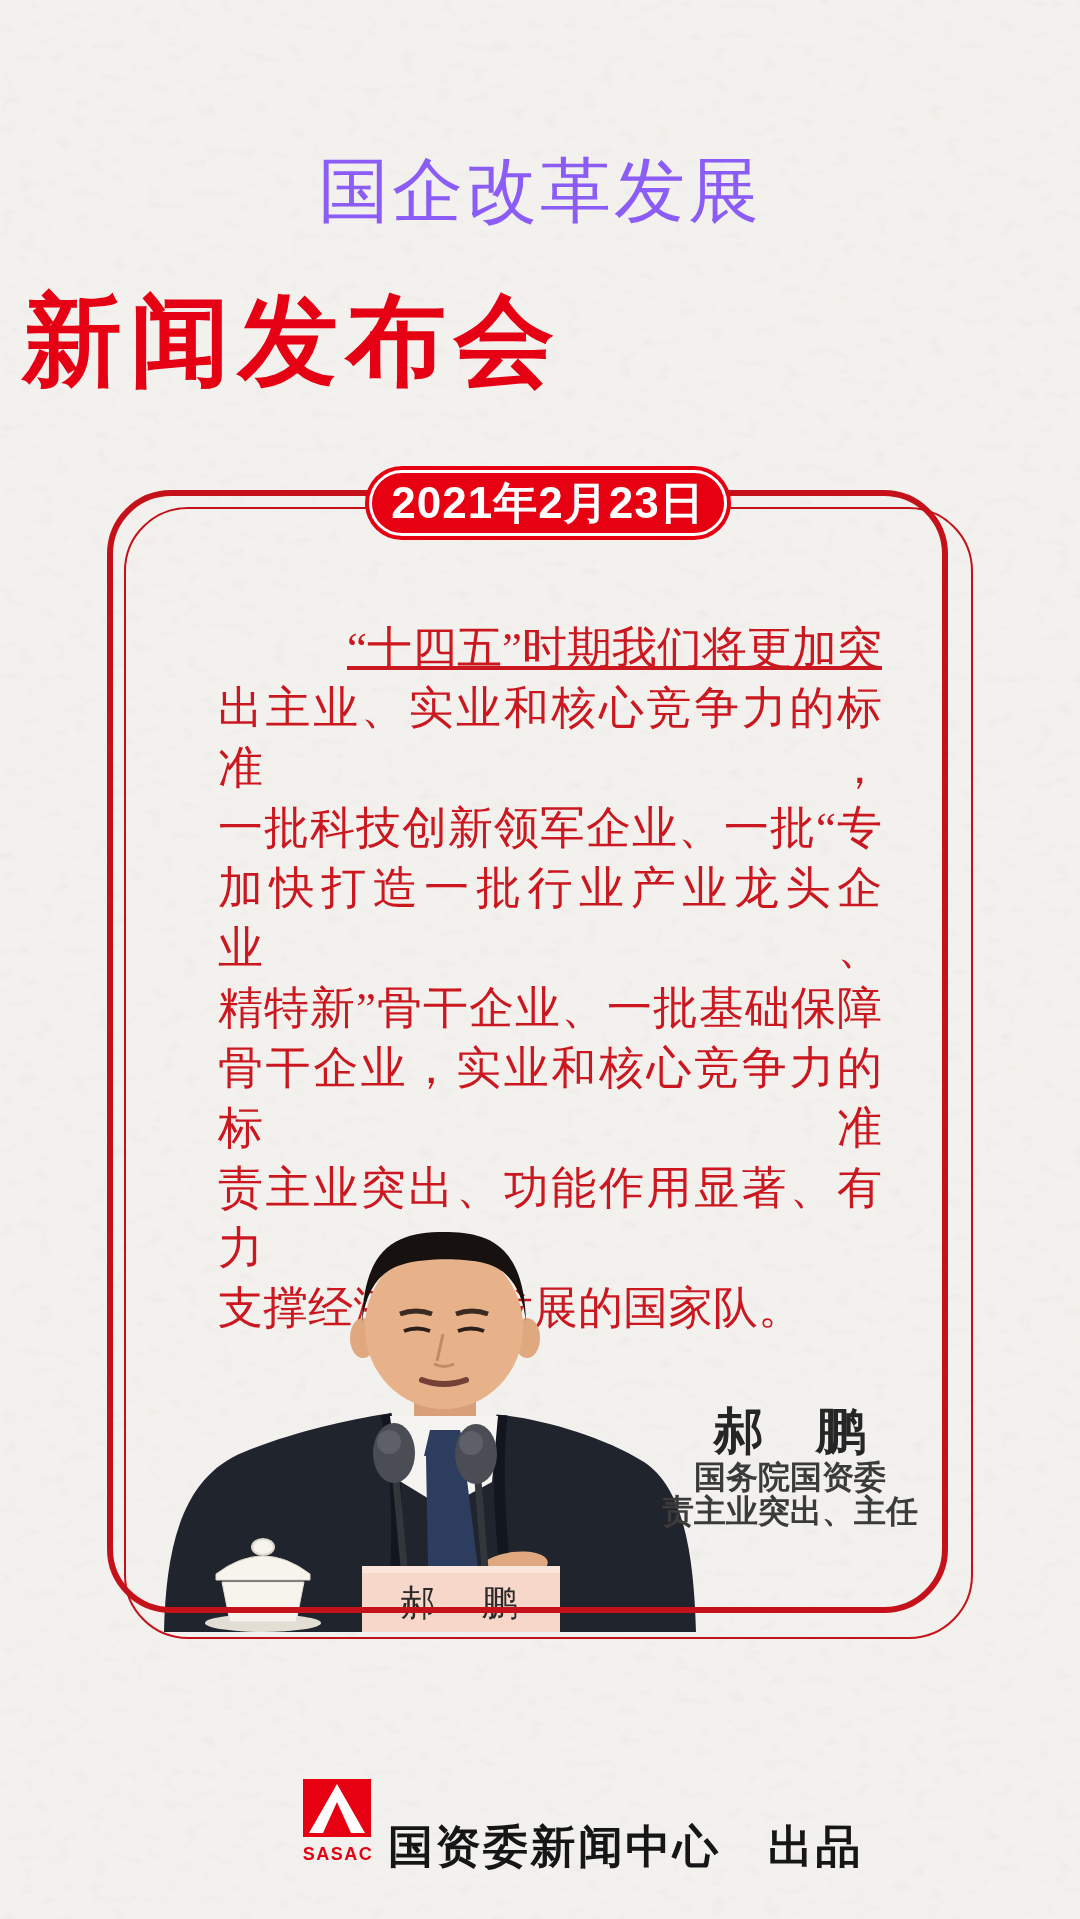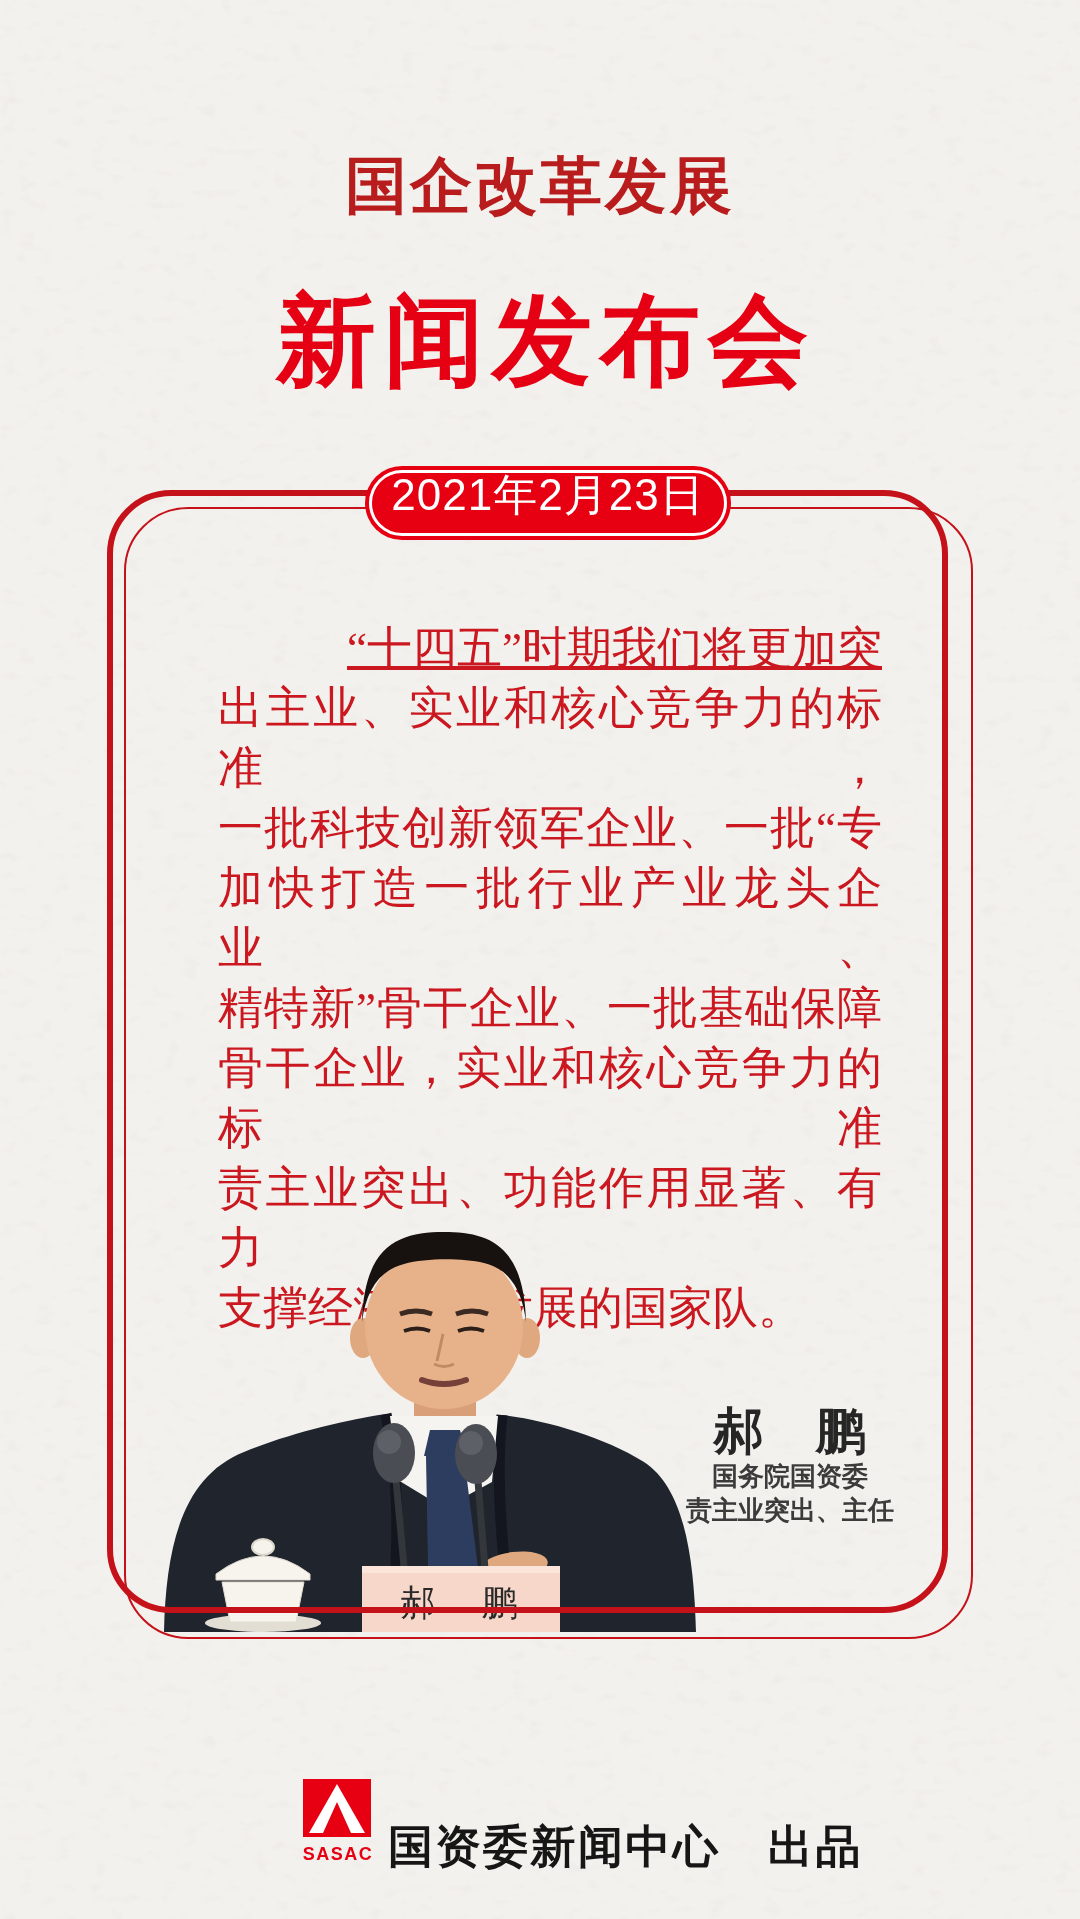--- a/index.html
+++ b/index.html
@@ -6,44 +6,44 @@
   html,body { background:#e8e6e2; }
   .canvas {
     position:relative; width:1080px; height:1919px; margin:0 auto;
     background:#f3f1ed; overflow:hidden;
     font-family:"Liberation Sans","DejaVu Sans",sans-serif;
   }
   .texture { position:absolute; left:0; top:0; z-index:0; }
 
   .title-line1 {
     position:absolute; left:0; right:0; top:150px; z-index:1;
-    text-align:center; font-size:62px; font-weight:700; line-height:1.15;
-    color:#b91c1c; letter-spacing:3px;
+    text-align:center; font-size:71px; font-weight:400; line-height:1.15;
+    color:#8b5cf6; letter-spacing:3px;
   }
   .title-line2 {
     position:absolute; left:0; right:0; top:282px; z-index:1;
-    text-align:center; font-size:100px; font-weight:700; line-height:1.2;
+    font-size:100px; font-weight:700; line-height:1.2;
     font-family:"Liberation Serif","DejaVu Serif",serif;
-    color:#e50113; letter-spacing:8px; padding-left:12px;
+    color:#e50113; letter-spacing:8px; padding-left:22px;
   }
 
   .frame-outer {
     position:absolute; left:107px; top:490px; width:841px; height:1123px;
     border:6px solid #c5121a; border-radius:64px; z-index:3; pointer-events:none;
   }
   .frame-inner {
     position:absolute; left:124px; top:507px; width:849px; height:1132px;
     border:2px solid #c5121a; border-radius:64px; z-index:3; pointer-events:none;
   }
 
   .date-badge {
     position:absolute; left:365px; top:466px; width:366px; height:74px; z-index:4;
     background:#e60012; border-radius:37px;
-    display:flex; align-items:flex-start; justify-content:center;
-    color:#ffffff; font-size:44px; font-weight:400; letter-spacing:1px;
+    display:flex; align-items:center; justify-content:center;
+    color:#ffffff; font-size:44px; font-weight:700; letter-spacing:1px;
   }
   .badge-ring {
     position:absolute; inset:4px; border:3px solid #ffffff; border-radius:33px;
   }
   .badge-text { position:relative; }
 
   .quote {
     position:absolute; left:218px; top:618px; width:664px; z-index:2;
     font-family:"Liberation Serif","DejaVu Serif",serif;
     font-size:45px; line-height:60px; color:#cb1820;
@@ -54,21 +54,21 @@
 
   .photo { position:absolute; left:140px; top:1170px; width:560px; height:462px; z-index:2; }
 
   .speaker-name {
     position:absolute; left:640px; top:1398px; width:300px; z-index:2;
     text-align:center; font-size:50px; font-weight:900; color:#262626; letter-spacing:1px;
   }
   .speaker-org, .speaker-role {
     position:absolute; left:640px; width:300px; z-index:2; text-align:center;
     font-family:"Liberation Serif","DejaVu Serif",serif;
-    font-size:26px; font-weight:700; color:#3b3b3b; line-height:34px;
+    font-size:32px; font-weight:700; color:#3b3b3b; line-height:34px;
   }
   .speaker-org  { top:1460px; }
   .speaker-role { top:1494px; }
 
   .footer-logo { position:absolute; left:299px; top:1774px; z-index:2; }
   .credit {
     position:absolute; left:388px; top:1785px; z-index:2;
     font-size:45px; font-weight:700; color:#161616; letter-spacing:2.5px;margin-top:32px;
   }
 </style>

